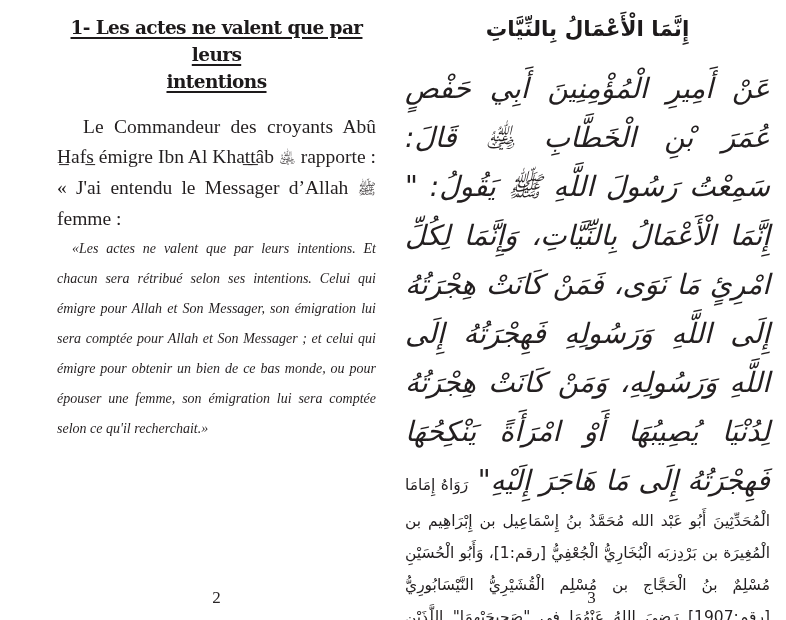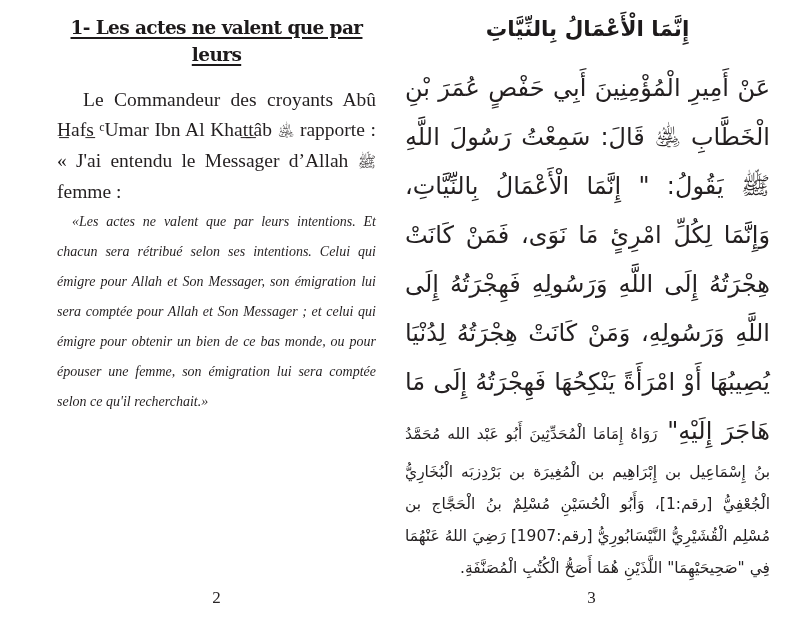--- a/index.html
+++ b/index.html
@@ -77,22 +77,23 @@
     line-height: 34px;
     text-align: center;
     margin: 0 0 18px 0;
     color: #1d1a1b;
   }
   .ar-body {
     margin: 0;
     text-align: justify;
   }
   .ar-large {
-    font-size: 24px;
+    font-size: 28px;
     line-height: 49px;
+    font-style: italic;
   }
   .ar-small {
     font-size: 15.5px;
     line-height: 32px;
   }
   
   .page-num {
     position: absolute;
     bottom: 12px; left: 0; right: 0;
     text-align: center;
@@ -104,24 +105,25 @@
   .page-right .page-num { left: 16px; right: 12px; direction: ltr; }
 </style>
 </head>
 <body>
 
 <div class="spread">
 
   <div class="page page-left" lang="fr">
     <div class="fr-title">
       <span class="title-line">1- Les actes ne valent que par leurs</span><br>
+      <span class="title-line">intentions</span>
     </div>
 
     <p class="fr-body">
-      <span>Le Commandeur des croyants Abû H̲afs̲ ᶜUmar Ibn Al Khat̲t̲âb </span><span class="honorific">﵁</span><span> rapporte : « J'ai entendu le Messager d’Allah </span><span class="honorific">ﷺ</span><span> femme :</span>
+      <span>Le Commandeur des croyants Abû H̲afs̲ émigre Ibn Al Khat̲t̲âb </span><span class="honorific">﵁</span><span> rapporte : « J'ai entendu le Messager d’Allah </span><span class="honorific">ﷺ</span><span> femme :</span>
     </p>
 
     <p class="fr-quote">«Les actes ne valent que par leurs intentions. Et chacun sera rétribué selon ses intentions. Celui qui émigre pour Allah et Son Messager, son émigration lui sera comptée pour Allah et Son Messager ; et celui qui émigre pour obtenir un bien de ce bas monde, ou pour épouser une femme, son émigration lui sera comptée selon ce qu'il recherchait.»</p>
 
 
     <div class="page-num">2</div>
   </div>
 
   <div class="page page-right" lang="ar" dir="rtl">
     <h1 class="ar-title">إِنَّمَا الْأَعْمَالُ بِالنِّيَّاتِ</h1>

